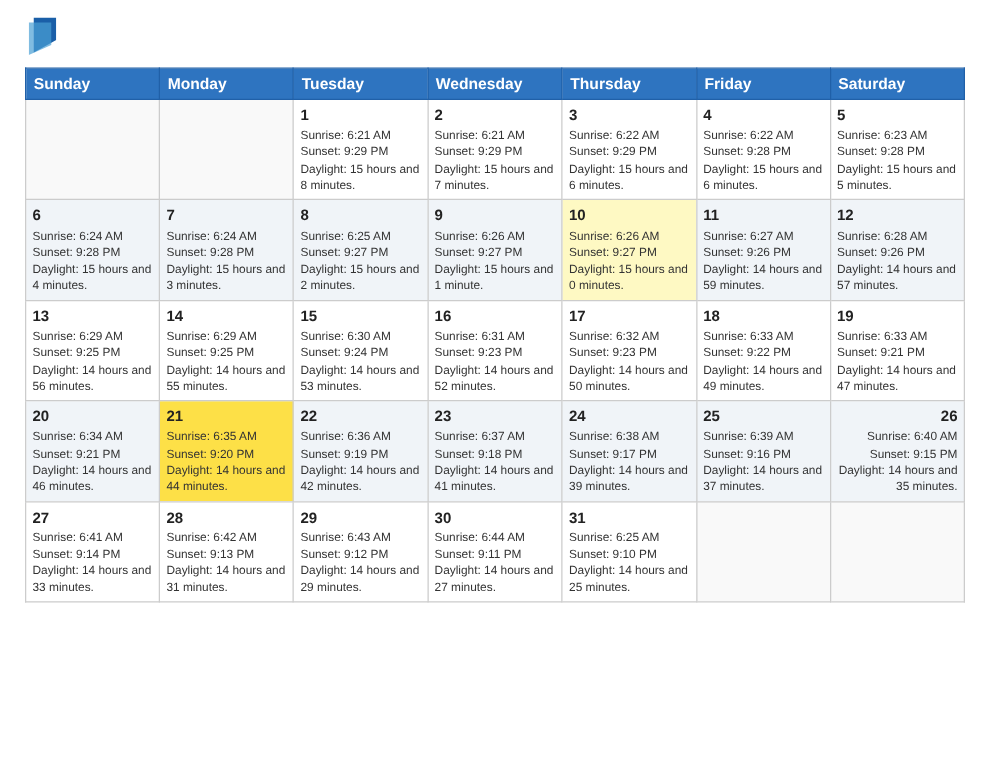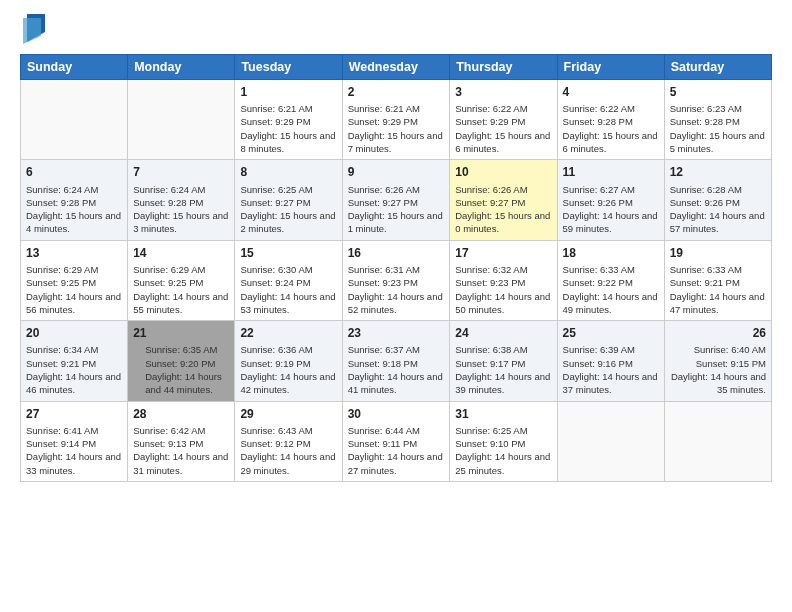--- a/index.html
+++ b/index.html
@@ -246,23 +246,23 @@
 Daylight: 14 hours and 47 minutes.</div>
           </td>
         </tr>
         <tr>
           <td style="background: rgb(240, 244, 248);">
             <span class="day-num">20</span>
             <div class="cell-info" style="white-space: pre-line;">Sunrise: 6:34 AM
 Sunset: 9:21 PM
 Daylight: 14 hours and 46 minutes.</div>
           </td>
-          <td style="background: #a3a3a3;">
+          <td style="background: #fde047;">
             <span class="day-num">21</span>
-            <div class="cell-info" style="white-space: pre-line; margin-left: 12px;">Sunrise: 6:35 AM
+            <div class="cell-info" style="white-space: pre-line;">Sunrise: 6:35 AM
 Sunset: 9:20 PM
 Daylight: 14 hours and 44 minutes.</div>
           </td>
           <td style="background: rgb(240, 244, 248);">
             <span class="day-num">22</span>
             <div class="cell-info" style="white-space: pre-line;">Sunrise: 6:36 AM
 Sunset: 9:19 PM
 Daylight: 14 hours and 42 minutes.</div>
           </td>
           <td style="background: rgb(240, 244, 248);">

